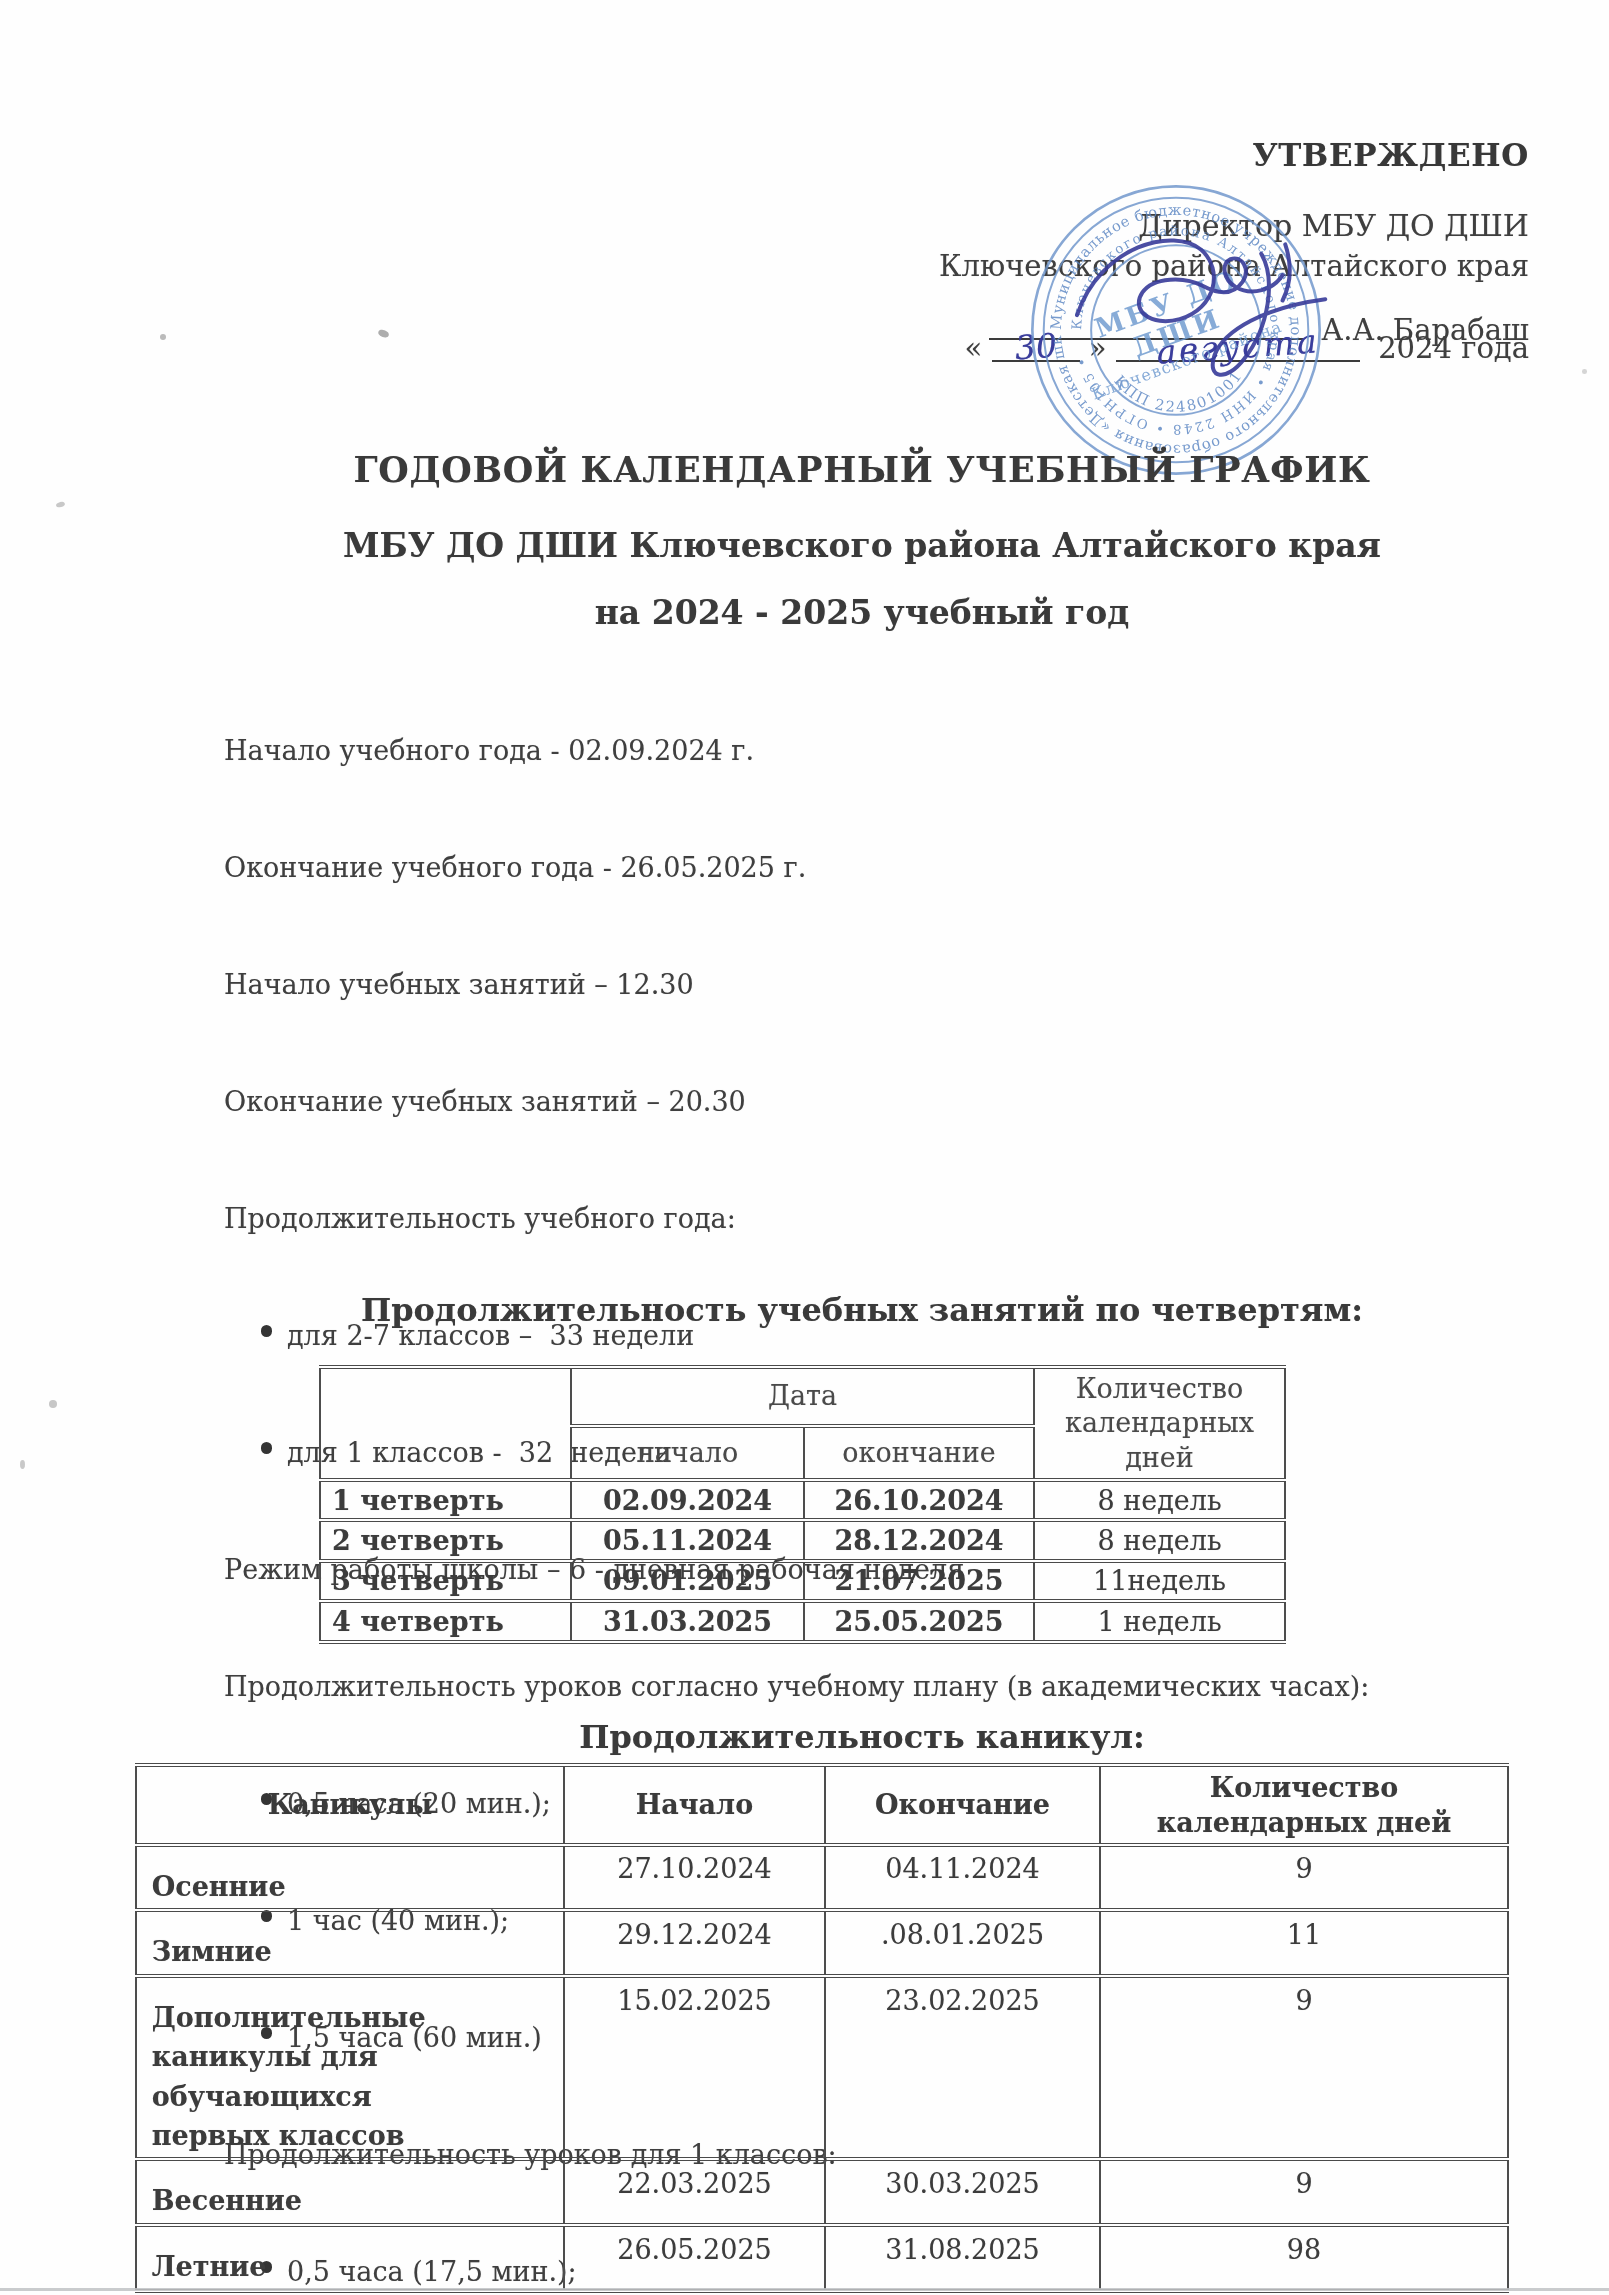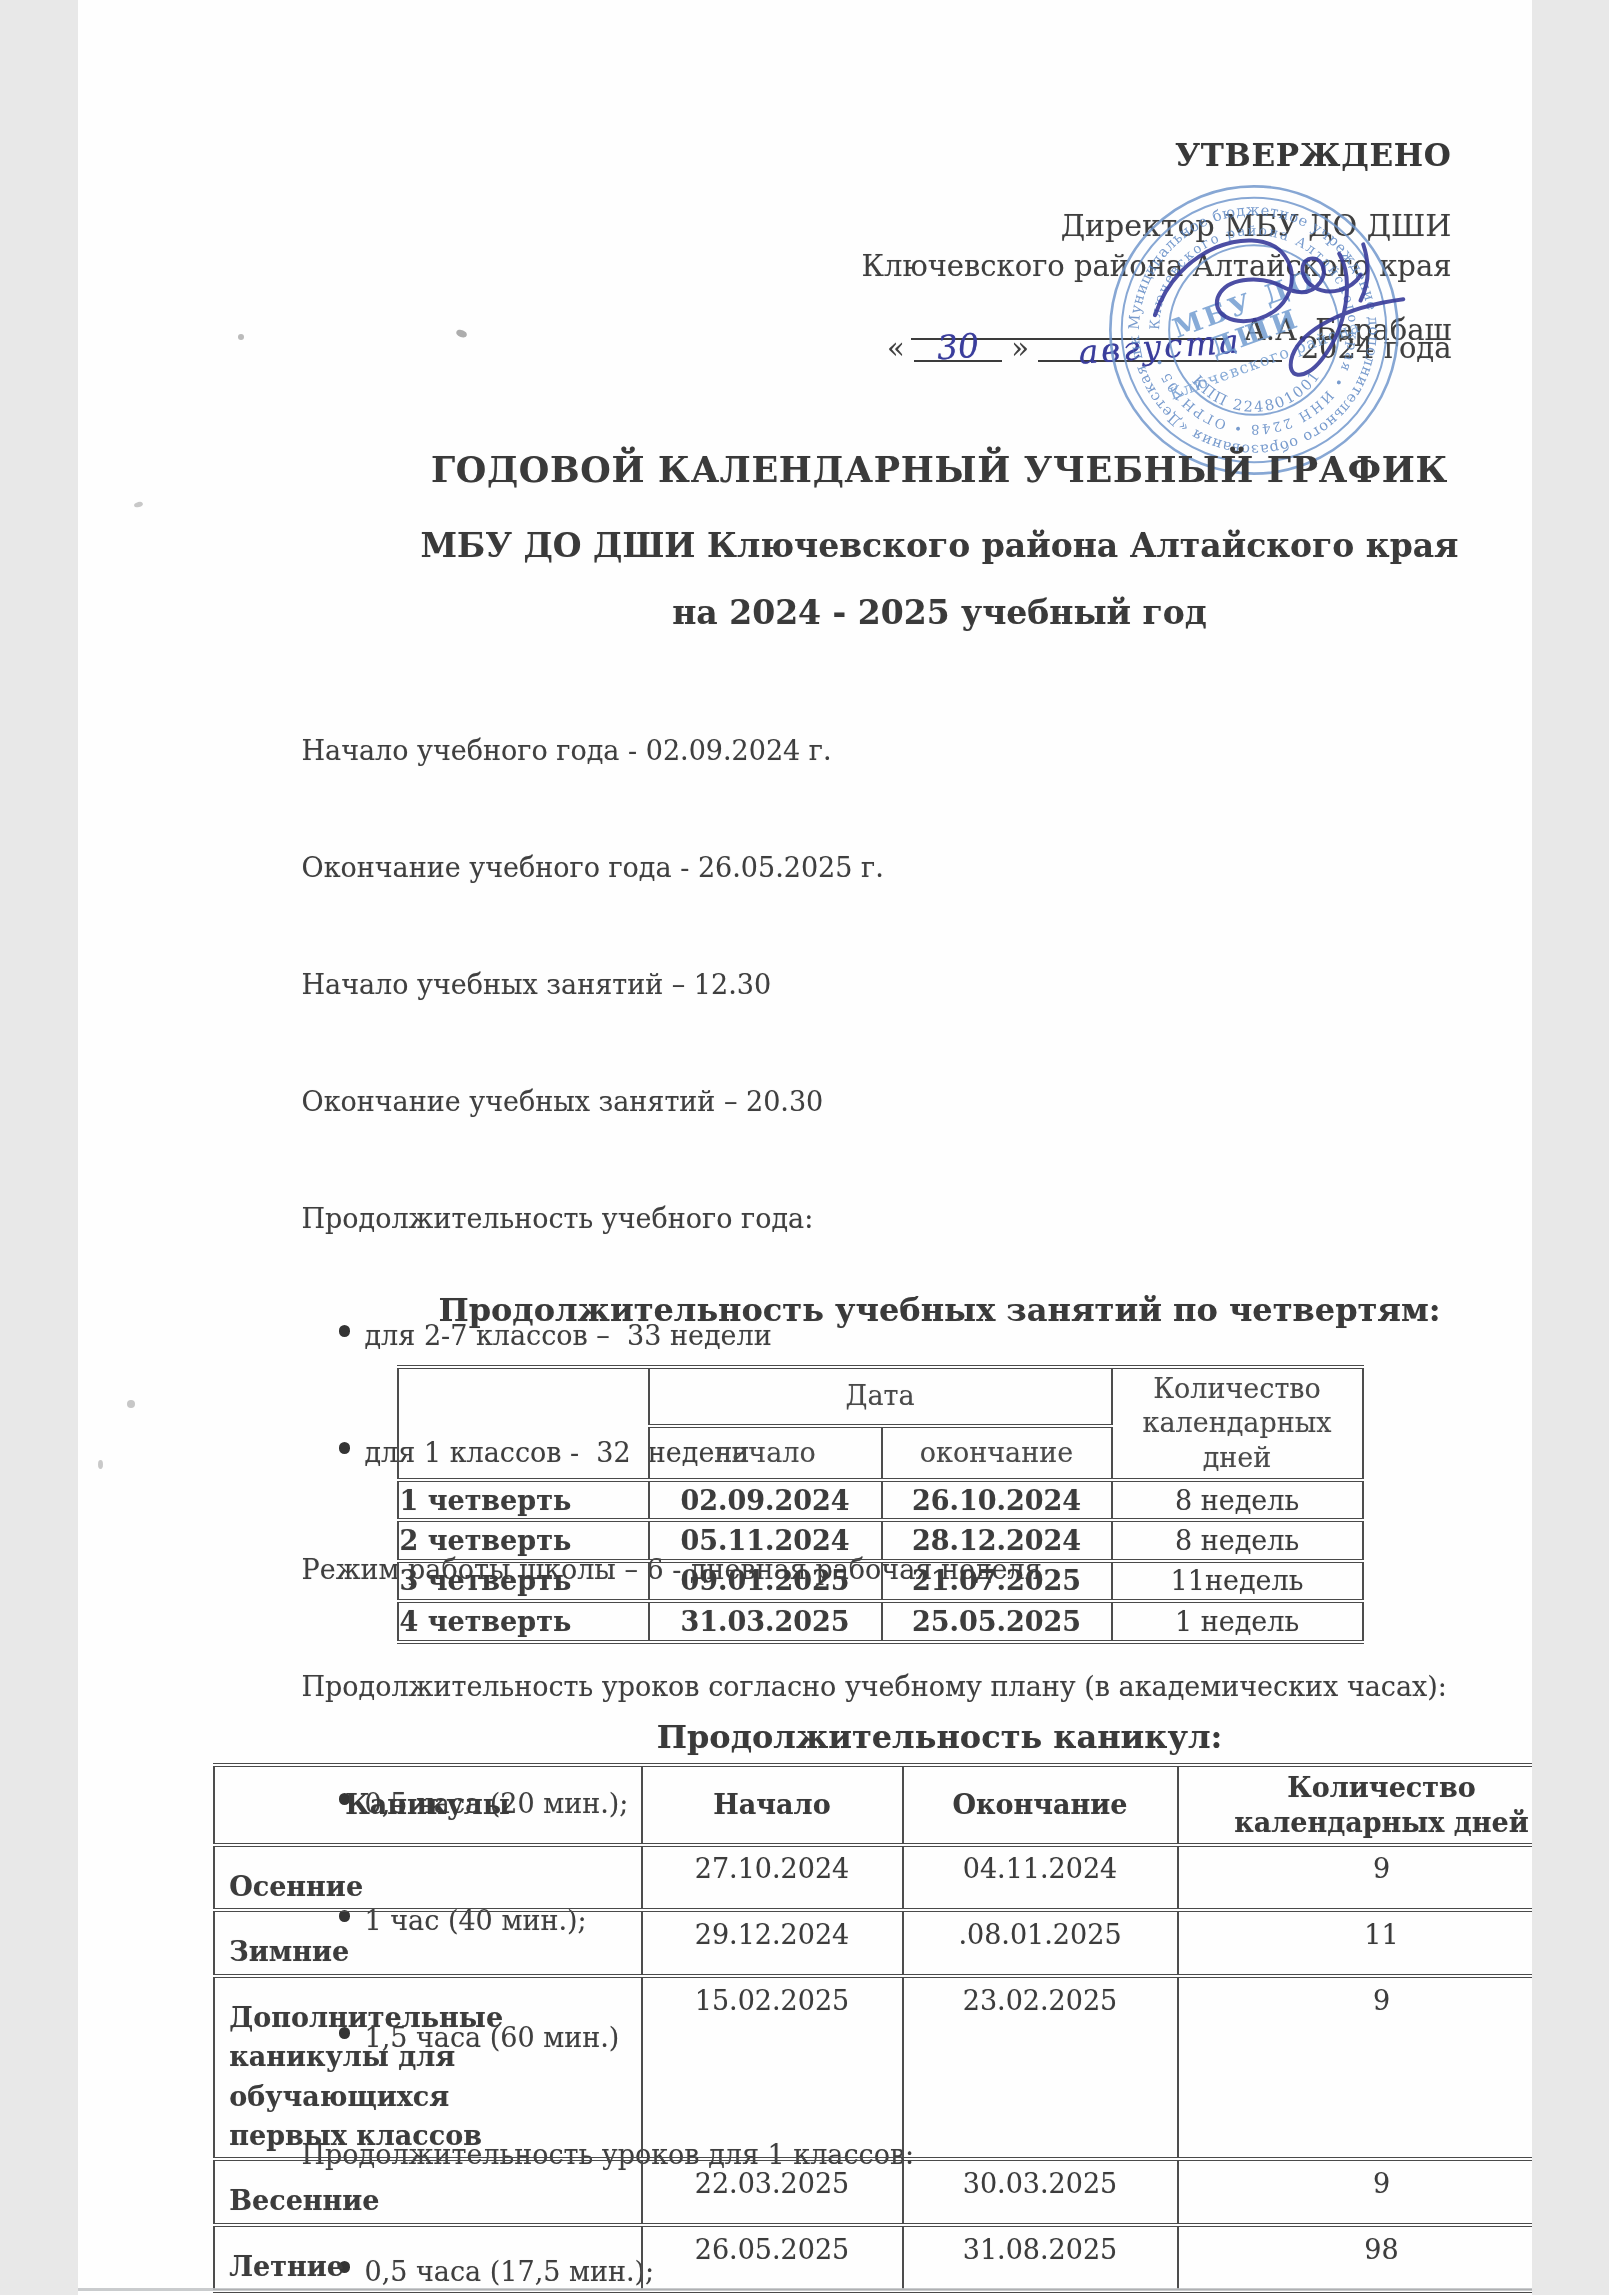--- a/index.html
+++ b/index.html
@@ -1,18 +1,18 @@
 <!DOCTYPE html>
 <html lang="ru" style="font-size:10.7px"><head>
 <meta charset="utf-8">
 <style>
   html,body{margin:0;padding:0;background:#e8e8e8;}
   .page{
     position:relative;
-    width:1454px;height:2295px;
+    width:1609px;height:2295px;
     margin:0 auto;
     background:#fefefe;
     overflow:hidden;
     font-family:"DejaVu Serif","Liberation Serif",serif;
     color:#3f3f3f;
   }
   .txt{ text-shadow:0 0 0.7px rgba(70,70,70,.35); }
 
   
   .approval{position:absolute;top:0;right:80px;width:735px;height:387px;text-align:right;}
@@ -69,21 +69,21 @@
   .sec-head-1{top:1291px;}
   .sec-head-2{top:1718px;}
 
   
   table{border-collapse:collapse;table-layout:fixed;font-size:27px;color:#3c3c3c;border-radius:22px;}
   td{border-left:2px solid #4d4d4d;border-right:2px solid #4d4d4d;
      border-top:4.7px double #4a4a4a;border-bottom:4.7px double #4a4a4a;
      padding:2.7px 9.4px;vertical-align:middle;overflow:hidden;}
   .t-quarters{position:absolute;left:319px;top:1365px;width:964px;}
   .t-quarters td.hdr{text-align:center;color:#4a4a4a;line-height:1.28;}
-  .t-quarters td.lbl{font-weight:bold;padding-left:1px;}
+  .t-quarters td.lbl{font-weight:bold;padding-left:11px;}
   .t-quarters td.dt{font-weight:bold;text-align:center;}
   .t-quarters td.cnt{text-align:center;}
   .t-holidays{position:absolute;left:135px;top:1763px;width:1372px;}
   .t-holidays td.hdr{font-weight:bold;text-align:center;color:#3a3a3a;line-height:1.3;}
   .t-holidays td.lbl{font-weight:bold;padding-left:14.7px;vertical-align:top;padding-top:20px;line-height:1.45;}
   .t-holidays td.val{text-align:center;vertical-align:top;padding-top:6.7px;}
   .lbl-narrow{max-width:337px;}
 
   
   .speck{position:absolute;border-radius:50%;}

